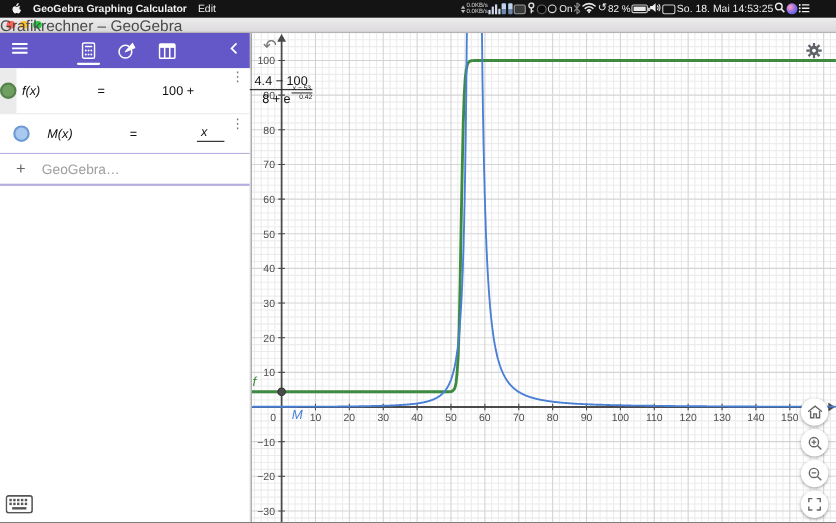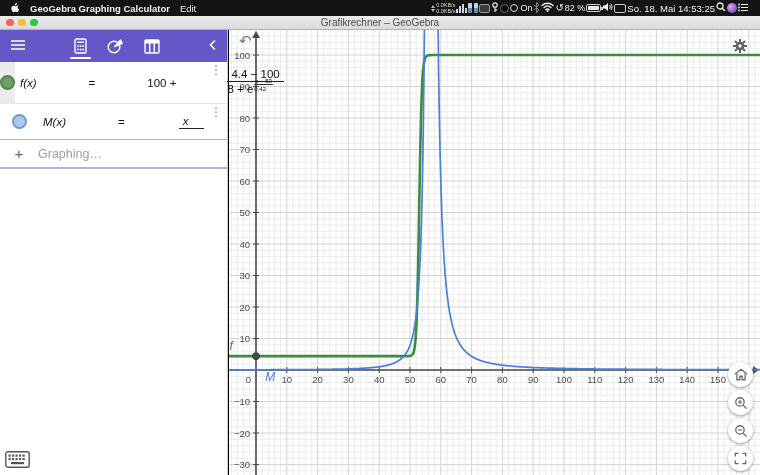--- a/index.html
+++ b/index.html
@@ -1,31 +1,31 @@
 <!DOCTYPE html>
 <html><head>
 <meta charset="utf-8">
 <style>
   * { margin:0; padding:0; box-sizing:border-box; }
   html,body { background:#222; }
   .screen{
     position:relative; width:760px; height:475px; overflow:hidden;
-    background:#000000; font-family:"Liberation Sans", sans-serif;
+    background:#a3a3a3; font-family:"Liberation Sans", sans-serif;
     -webkit-font-smoothing:antialiased;
   }
   
   .menubar{
     position:absolute; left:0; top:0; width:760px; height:16px;
     background:#141414; color:#f1f1f1; display:flex; align-items:center;
     font-size:9px; z-index:30;
   }
   .mb-left{ display:flex; align-items:center; gap:10px; padding-left:10px; white-space:nowrap;}
   .mb-appname{ font-weight:bold; font-size:9.5px; }
   .mb-menu{ font-size:9.5px; }
-  .mb-right{ margin-left:auto; display:flex; align-items:center; gap:1px; padding-right:12px; white-space:nowrap;}
+  .mb-right{ margin-left:auto; display:flex; align-items:center; gap:1px; padding-right:24px; white-space:nowrap;}
   .net-arrows{ display:flex; flex-direction:column; gap:1px; }
   .net-arrows i{ width:0;height:0;border-left:2.5px solid transparent;border-right:2.5px solid transparent;}
   .net-arrows i.up{ border-bottom:3.5px solid #bbb;}
   .net-arrows i.dn{ border-top:3.5px solid #bbb;}
   .net-txt{ display:flex; flex-direction:column; font-size:5.5px; line-height:6px; color:#ddd; text-align:right;}
   .meter-bars{ display:flex; align-items:flex-end; gap:1px; height:9px;}
   .meter-bars i{ width:2px; background:#cfd8e8; display:block;}
   .ram-bars{ display:flex; gap:2px;}
   .ram-bars i{ width:4px; height:10px; border-radius:1px; background:linear-gradient(#bcd2ee 55%, #6f87a8 55%);}
   .disp-ic{ width:11px;height:9px;border:1px solid #999;border-radius:2px;background:#3a3a3a;}
@@ -42,42 +42,42 @@
   .globe{ width:10px;height:10px;border-radius:50%;background:radial-gradient(circle at 35% 35%, #ff9cc0, #8468e8 55%, #2a6fd4);}
   
   .titlebar{
     position:absolute; left:0; top:16px; width:760px; height:14px;
     background:linear-gradient(#ececec,#dcdadc); border-bottom:1px solid #b5b3b5;
     display:flex; align-items:center; z-index:25;
   }
   .tl{ display:flex; gap:4.5px; padding-left:6px;}
   .tl i{ width:7.5px;height:7.5px;border-radius:50%;}
   .tl .r{ background:#ff5f57;} .tl .y{ background:#febc2e;} .tl .g{ background:#28c840;}
-  .win-title{ position:absolute; left:0; right:0; text-align:center; font-size:10px; color:#4a4a4a;}
+  .win-title{ position:absolute; left:0; right:0; font-size:14px; color:#4a4a4a;}
   
   .sidebar{ position:absolute; left:0; top:30px; width:228px; height:445px; background:#fff;
     border-right:1px solid #cfcfcf; z-index:10;}
   .sb-header{ height:32px; background:#6458c8; display:flex; align-items:center; padding:0 10px;
     box-shadow:0 1px 3px rgba(0,0,0,.25);}
   .sb-tabs{ flex:1; display:flex; justify-content:center; gap:20px; }
   .sb-tab{ position:relative; height:32px; display:flex; align-items:center; }
   .sb-tab.active:after{ content:""; position:absolute; left:-4px; right:-4px; bottom:3px; height:2px; background:#fff; border-radius:1px;}
   .alg-row{ position:relative; display:flex; align-items:center; border-bottom:1px solid #e6e6e6; background:#fff;}
   .row-f{ height:42px;}
   .row-m{ height:36px; border-bottom:1px solid #b7aee0;}
   .gutter{ width:38px; align-self:stretch; display:flex; align-items:center; justify-content:center;}
   .row-f .gutter{ background:#ebebeb;}
   .toggle{ width:15px;height:15px;border-radius:50%;}
   .row-f .toggle{ background:#6fa062; border:2px solid #55814a;}
   .row-m .toggle{ background:#aac9ef; border:2px solid #6e9bd4;}
   .formula{ flex:1; font-size:11.5px; color:#111; white-space:nowrap; display:flex; align-items:center; padding-left:5px;gap:47px;}
   .kebab{ position:absolute; right:5px; top:2px; color:#777; font-size:12px; line-height:12px; cursor:pointer;}
   .fn{ font-style:italic;}
   .eq{ padding:0 5px;}
-  .frac{ display:inline-flex; flex-direction:column; align-items:flex-start; vertical-align:middle; margin-left:4px;}
+  .frac{ display:inline-flex; flex-direction:column; align-items:flex-end; vertical-align:middle; margin-left:4px;}
   .frac .fnum{ border-bottom:1px solid #222; padding:0 4px 1px;}
   .frac .fden{ padding-top:1px;}
   .frac.tiny{ font-size:6px; margin-left:1px; transform:translateY(-5px); line-height:1;}
   .frac.tiny .fnum{ padding:0 1px 0.5px; border-bottom:0.5px solid #333;}
   .frac.wide{ margin-left:2px;}
   .frac.wide .fnum{ align-self:stretch; text-align:right; padding-right:16px; font-style:italic;}
   sup{ font-size:7.5px;}
   .input-row{ display:flex; align-items:center; height:29px; border-bottom:2px solid #b7aee0; background:#fff;}
   .plus{ width:38px; text-align:center; color:#666; font-size:15px;}
   .placeholder{ color:#9e9e9e; font-size:12.5px;}
@@ -257,21 +257,21 @@
         <span class="eq">=</span>
         <span class="frac wide">
           <span class="fnum">x</span>
         </span>
       </div>
       <span class="kebab">⋮</span>
     </div>
 
     <div class="input-row">
       <span class="plus">+</span>
-      <span class="placeholder">Graphing…</span>
+      <span class="placeholder">GeoGebra…</span>
     </div>
 
     <span class="kbd-toggle">
       <svg width="25" height="17" viewBox="0 0 25 17">
           <rect x="0.8" y="0.8" width="23.4" height="15.4" rx="2" fill="none" stroke="#555" stroke-width="1.4"></rect>
           <g fill="#555">
             <rect x="3.5" y="3.5" width="2.2" height="2.2"></rect>
             <rect x="7" y="3.5" width="2.2" height="2.2"></rect>
             <rect x="10.5" y="3.5" width="2.2" height="2.2"></rect>
             <rect x="14" y="3.5" width="2.2" height="2.2"></rect>

